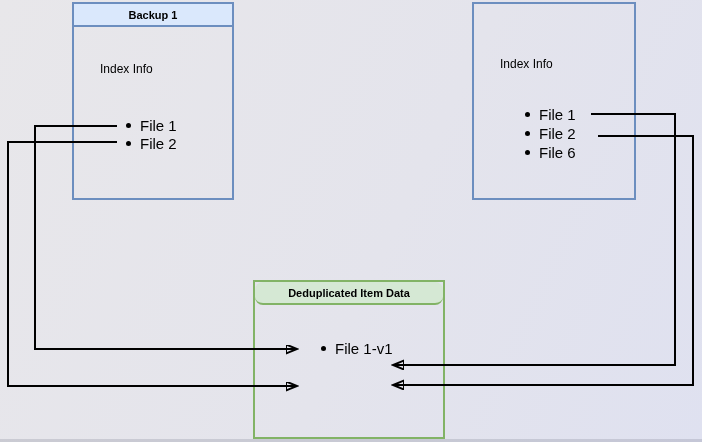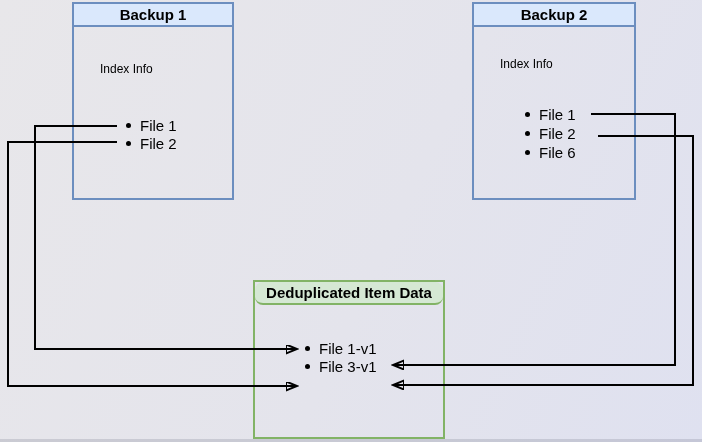--- a/index.html
+++ b/index.html
@@ -31,21 +31,21 @@
   }
   .node.blue  { border-color: #6c8ebf; }
   .node.green { border-color: #82b366; }
   .node-hdr {
     position: absolute;
     left: 0; right: 0; top: 0;
     height: 21px;
     display: flex;
     align-items: center;
     justify-content: center;
-    font-size: 15px;
+    font-size: 11px;
     font-weight: bold;
     border-bottom: 2px solid;
   }
   .blue  .node-hdr { background: #dae8fc; border-color: #6c8ebf; }
   .green .node-hdr { background: #d5e8d4; border-color: #82b366; border-radius: 8px; }
   .index-label {
     position: absolute;
     font-size: 12px;
     white-space: nowrap;
   }
@@ -92,48 +92,43 @@
         <span>File 1</span>
       </div>
       <div class="file-row">
         <span class="dot"></span>
         <span>File 2</span>
       </div>
     </div>
   </div>
 
   <div class="node blue" style="left:472px; top:2px; width:164px; height:198px;">
-    <div class="node-hdr">Backup 2</div>
     <div class="index-label" style="left:26px; top:53px;">Index Info</div>
     <div class="file-list lh19" style="left:51px; top:101px;">
       <div class="file-row">
         <span class="dot"></span>
         <span>File 1</span>
       </div>
       <div class="file-row">
         <span class="dot"></span>
         <span>File 2</span>
       </div>
       <div class="file-row">
         <span class="dot"></span>
         <span>File 6</span>
       </div>
     </div>
   </div>
 
   <div class="node green" style="left:253px; top:280px; width:192px; height:159px;">
     <div class="node-hdr">Deduplicated Item Data</div>
-    <div class="file-list lh18" style="left:50px; top:57px;">
+    <div class="file-list lh18" style="left:66px; top:57px;">
       <div class="file-row">
         <span class="dot"></span>
         <span>File 1-v1</span>
-      </div>
-      <div class="file-row">
-        <span class="dot"></span>
-        <span>File 3-v1</span>
       </div>
     </div>
   </div>
 
   <svg class="wires" viewBox="0 0 702 442">
     <defs>
       <marker id="arrowhead" markerUnits="userSpaceOnUse" markerWidth="13" markerHeight="11" refX="10" refY="4.5" orient="auto">
         <path d="M0,0 L11,4.5 L0,9 Z" fill="#000" stroke="none"></path>
       </marker>
     </defs>

